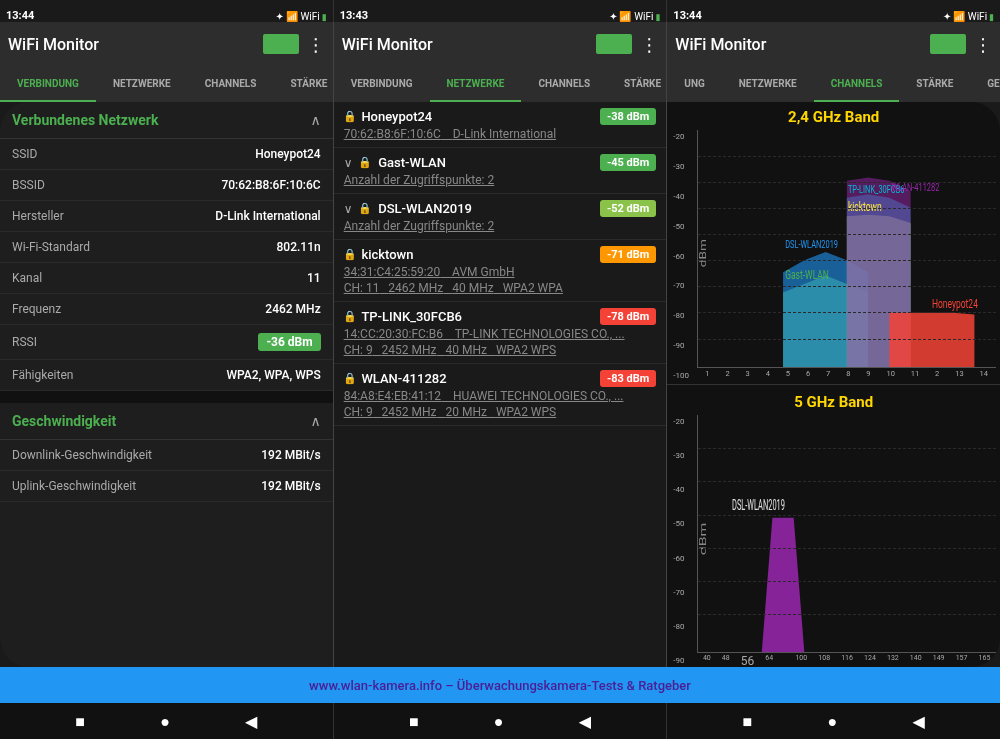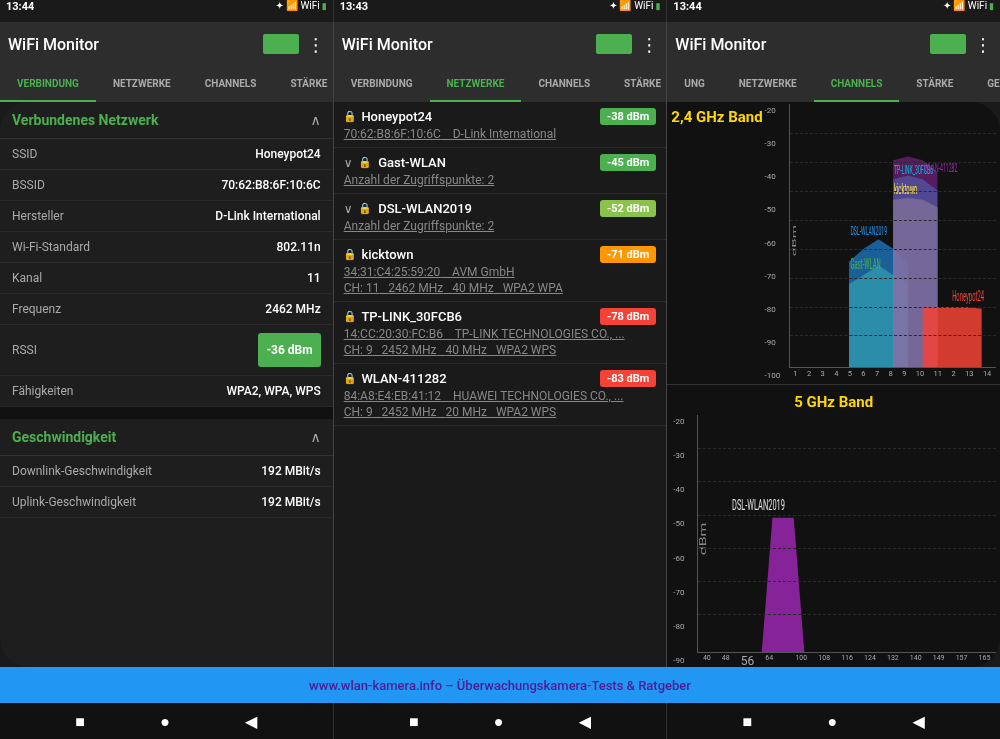--- a/index.html
+++ b/index.html
@@ -1,20 +1,20 @@
 <!DOCTYPE html>
 <html><head>
   <meta charset="utf-8">
   <style>
     * { margin: 0; padding: 0; box-sizing: border-box; }
     body { width: 1000px; height: 739px; overflow: hidden; background: #1a1a1a; font-family: 'Roboto', Arial, sans-serif; display: flex; flex-direction: column; }
 
     
     .status-bars { display: flex; height: 22px; }
-    .status-bar { flex: 1; background: #1a1a1a; display: flex; align-items: flex-start; justify-content: space-between; padding: 0 6px; border-right: 1px solid #333; }
+    .status-bar { flex: 1; background: #1a1a1a; display: flex; align-items: flex-end; justify-content: space-between; padding: 0 6px; border-right: 1px solid #333; }
     .status-bar:last-child { border-right: none; }
     .status-time { color: #fff; font-size: 11px; font-weight: bold; }
     .status-icons { display: flex; align-items: center; gap: 2px; }
 
     
     .app-bars { display: flex; height: 44px; }
     .app-bar { flex: 1; background: #2d2d2d; display: flex; align-items: center; justify-content: space-between; padding: 0 8px; border-right: 1px solid #444; }
     .app-bar:last-child { border-right: none; }
     .app-title { color: #fff; font-size: 16px; font-weight: 500; }
     .app-bar-right { display: flex; align-items: center; gap: 8px; }
@@ -34,21 +34,21 @@
     .panel:last-child { border-right: none; }
 
     
     .panel1 { background: #1e1e1e; }
     .section-header { display: flex; align-items: center; justify-content: space-between; padding: 10px 12px; border-bottom: 1px solid #333; }
     .section-title { color: #4caf50; font-size: 14px; font-weight: bold; }
     .chevron { color: #aaa; font-size: 14px; }
     .info-row { display: flex; align-items: center; justify-content: space-between; padding: 8px 12px; border-bottom: 1px solid #2a2a2a; }
     .info-label { color: #aaa; font-size: 12px; }
     .info-value { color: #fff; font-size: 12px; font-weight: 500; text-align: right; }
-    .rssi-badge { background: #4caf50; color: #fff; padding: 10px 8px; border-radius: 3px; font-size: 12px; font-weight: bold; }
+    .rssi-badge { background: #4caf50; color: #fff; padding: 2px 8px; border-radius: 3px; font-size: 12px; font-weight: bold; }
     .section-spacer { height: 12px; background: #111; }
 
     
     .network-item { padding: 6px 10px; border-bottom: 1px solid #2a2a2a; cursor: pointer; }
     .network-top { display: flex; align-items: center; justify-content: space-between; }
     .network-name { color: #fff; font-size: 13px; font-weight: 500; display: flex; align-items: center; gap: 4px; }
     .network-meta { color: #888; font-size: 12px; margin-top: 2px; text-decoration: underline; }
     .signal-badge { padding: 2px 7px; border-radius: 3px; font-size: 11px; font-weight: bold; color: #fff; white-space: nowrap; }
     .sig-green { background: #4caf50; }
     .sig-yellow-green { background: #8bc34a; }
@@ -322,21 +322,21 @@
         <span>20 MHz</span>
         &nbsp;
         <span>WPA2 WPS</span>
       </div>
     </div>
 
   </div>
 
   <div class="panel panel3">
 
-    <div style="flex:1;display:flex;flex-direction:row;padding:2px 4px 0 4px;">
+    <div style="flex:1;display:flex;flex-direction:column;padding:2px 4px 0 4px;">
       <div class="chart-title">2,4 GHz Band</div>
       <div style="flex:1;display:flex;position:relative;">
 
         <div style="display:flex;flex-direction:column;justify-content:space-between;padding:2px 2px;width:26px;">
           <span style="color:#aaa;font-size:8px;">-20</span>
           <span style="color:#aaa;font-size:8px;">-30</span>
           <span style="color:#aaa;font-size:8px;">-40</span>
           <span style="color:#aaa;font-size:8px;">-50</span>
           <span style="color:#aaa;font-size:8px;">-60</span>
           <span style="color:#aaa;font-size:8px;">-70</span>

